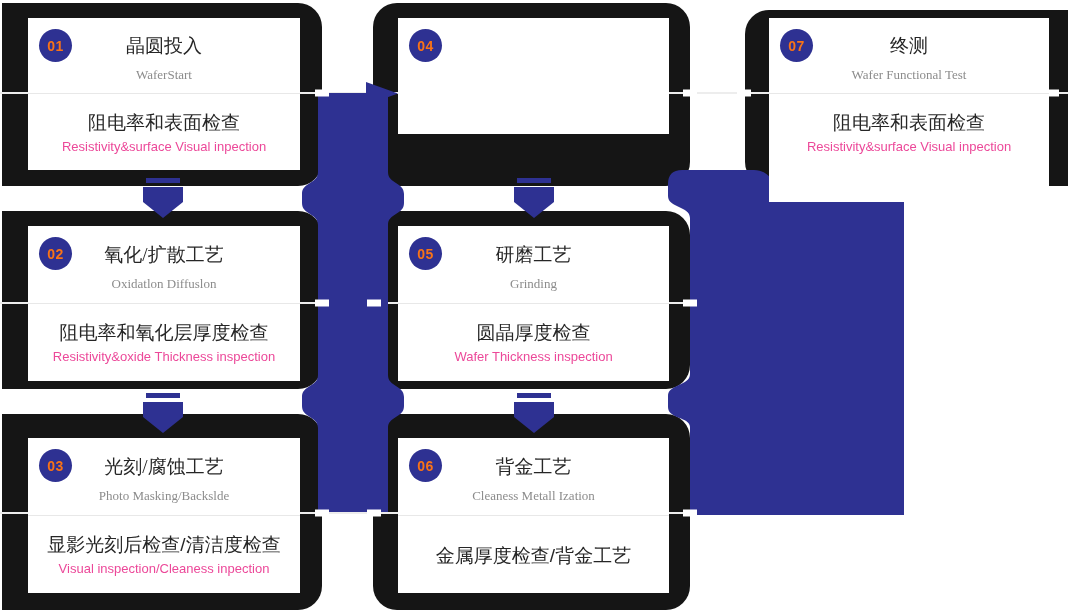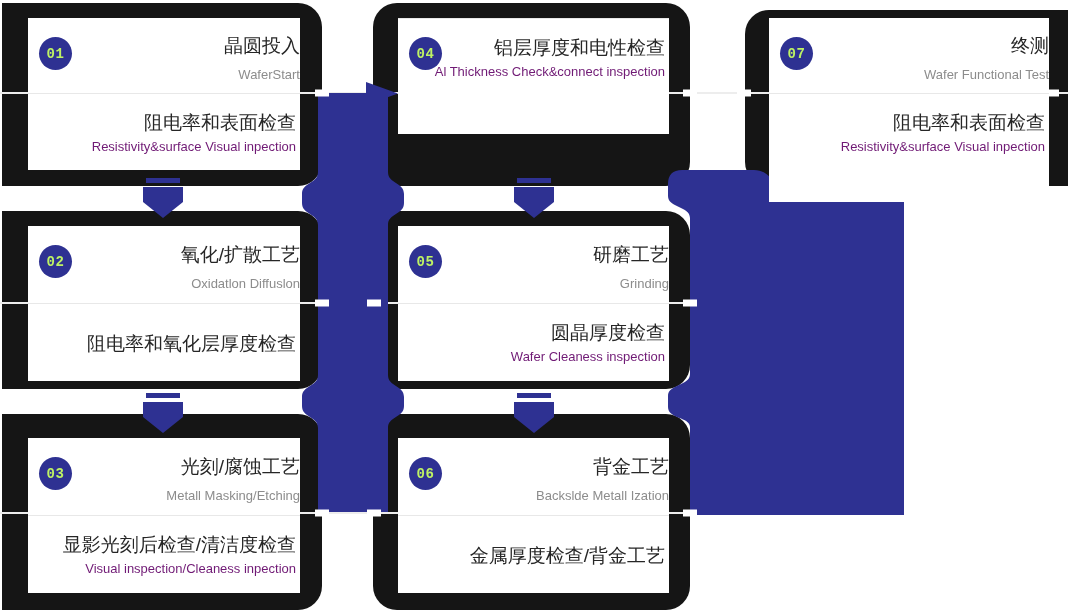--- a/index.html
+++ b/index.html
@@ -44,46 +44,46 @@
   }
   .c1{left:28px;top:18px;width:272px;height:152px;}
   .c2{left:28px;top:226px;width:272px;height:155px;}
   .c3{left:28px;top:438px;width:272px;height:155px;}
   .c4{left:398px;top:18px;width:271px;height:116px;}
   .c5{left:398px;top:226px;width:271px;height:155px;}
   .c6{left:398px;top:438px;width:271px;height:155px;}
   .c7{left:769px;top:18px;width:280px;height:184px;}
 
   .badge{
-    position:absolute;left:11px;top:19px;
+    position:absolute;left:11px;top:11px;
     width:33px;height:33px;border-radius:50%;
-    background:#2e3192;color:#bef264;
+    background:#2e3192;color:#f97316;
     font-size:14px;font-weight:bold;
     display:flex;align-items:center;justify-content:center;
     letter-spacing:.5px;
-    font-family:Liberation Mono, monospace;
   }
   .card-top{
     height:75px;
-    display:flex;flex-direction:column;align-items:flex-end;justify-content:center;
+    display:flex;flex-direction:column;align-items:center;justify-content:center;
     gap:12px;padding-top:8px;box-sizing:border-box;
     text-align:center;
+    font-family:Liberation Serif, serif;
   }
   .row23 .card-top{height:77px;}
   .card-bottom{
     border-top:1px solid #e8e8e8;
-    display:flex;flex-direction:column;align-items:flex-end;justify-content:center;
+    display:flex;flex-direction:column;align-items:center;justify-content:center;
     gap:5px;padding:8px 4px 4px;box-sizing:border-box;
     height:76px;text-align:center;
   }
   .row23 .card-bottom{height:77px;}
   .t-cn{font-size:19px;color:#262626;line-height:1.1;}
   .t-en{font-size:13px;color:#8c8c8c;line-height:1.15;}
   .b-cn{font-size:19px;color:#262626;line-height:1.1;}
-  .b-en{font-size:13px;color:#701a75;line-height:1.2;max-width:260px;}
+  .b-en{font-size:13px;color:#ec4899;line-height:1.2;max-width:260px;}
 </style>
 </head>
 <body>
 
 <div id="stage">
 
   <div class="backdrop bd-col1 bd-r1c1"></div>
   <div class="backdrop bd-col1 bd-r2c1"></div>
   <div class="backdrop bd-col1 bd-r3c1"></div>
   <div class="backdrop bd-col2 bd-r1c2"></div>
@@ -164,60 +164,57 @@
   </div>
 
   <div class="card c2 row23">
     <div class="badge">02</div>
     <div class="card-top">
       <div class="t-cn">氧化/扩散工艺</div>
       <div class="t-en">Oxidatlon Diffuslon</div>
     </div>
     <div class="card-bottom">
       <div class="b-cn">阻电率和氧化层厚度检查</div>
+      <div class="b-en">Resistivity&amp;oxide Thickness inspection</div>
     </div>
   </div>
 
   <div class="card c3 row23">
     <div class="badge">03</div>
     <div class="card-top">
       <div class="t-cn">光刻/腐蚀工艺</div>
-      <div class="t-en">Metall Masking/Etching</div>
+      <div class="t-en">Photo Masking/Backslde</div>
     </div>
     <div class="card-bottom">
       <div class="b-cn">显影光刻后检查/清洁度检查</div>
       <div class="b-en">Visual inspection/Cleaness inpection</div>
     </div>
   </div>
 
   <div class="card c4">
     <div class="badge">04</div>
-    <div class="card-bottom">
-      <div class="b-cn">铝层厚度和电性检查</div>
-      <div class="b-en">Al Thickness Check&amp;connect inspection</div>
-    </div>
   </div>
 
   <div class="card c5 row23">
     <div class="badge">05</div>
     <div class="card-top">
       <div class="t-cn">研磨工艺</div>
       <div class="t-en">Grinding</div>
     </div>
     <div class="card-bottom">
       <div class="b-cn">圆晶厚度检查</div>
-      <div class="b-en">Wafer Cleaness inspection</div>
+      <div class="b-en">Wafer Thickness inspection</div>
     </div>
   </div>
 
   <div class="card c6 row23">
     <div class="badge">06</div>
     <div class="card-top">
       <div class="t-cn">背金工艺</div>
-      <div class="t-en">Backslde Metall Ization</div>
+      <div class="t-en">Cleaness Metall Ization</div>
     </div>
     <div class="card-bottom">
       <div class="b-cn">金属厚度检查/背金工艺</div>
     </div>
   </div>
 
   <div class="card c7">
     <div class="badge">07</div>
     <div class="card-top">
       <div class="t-cn">终测</div>

